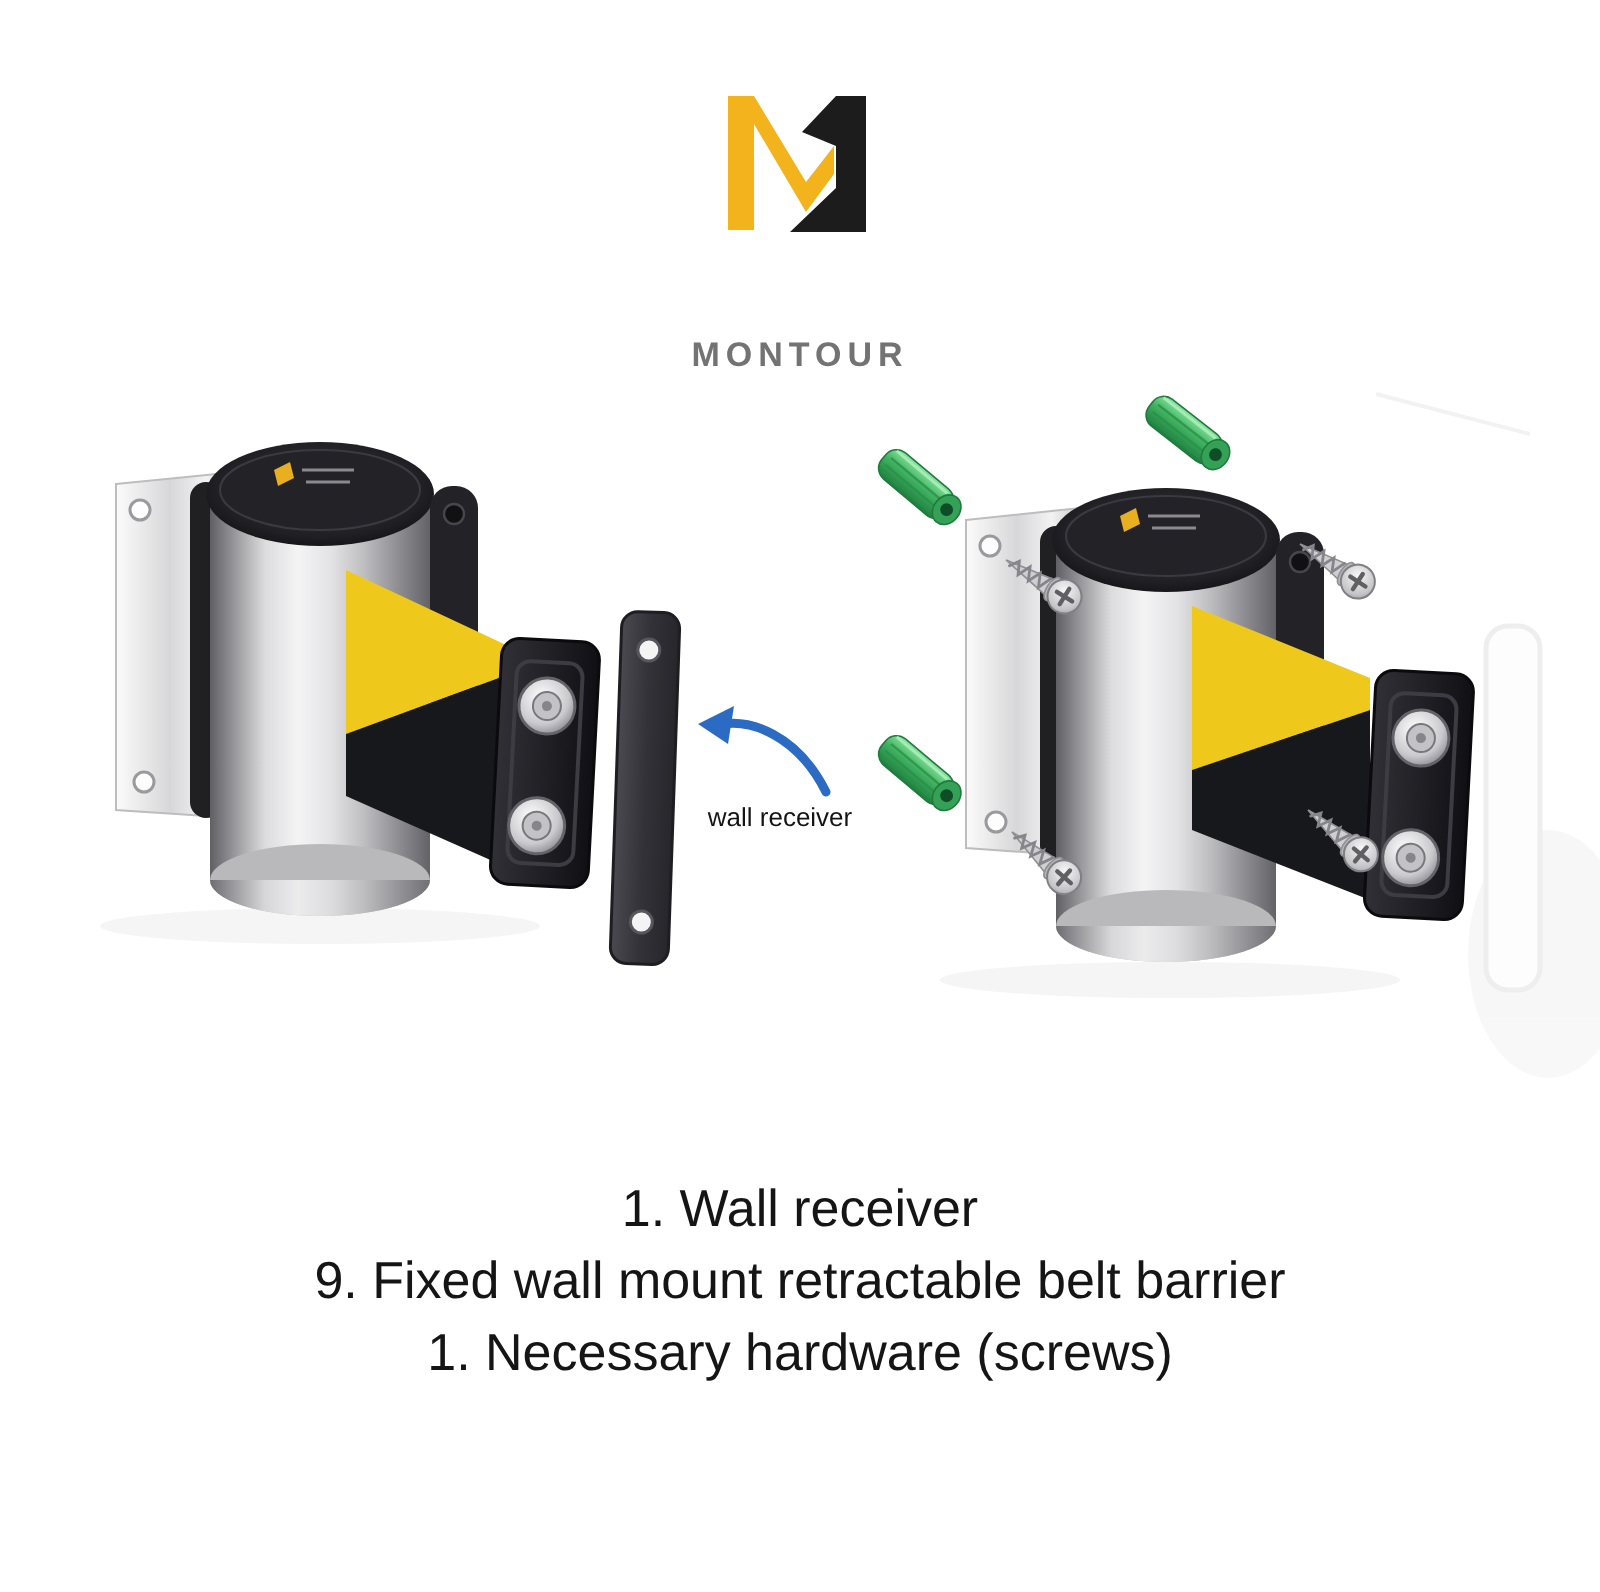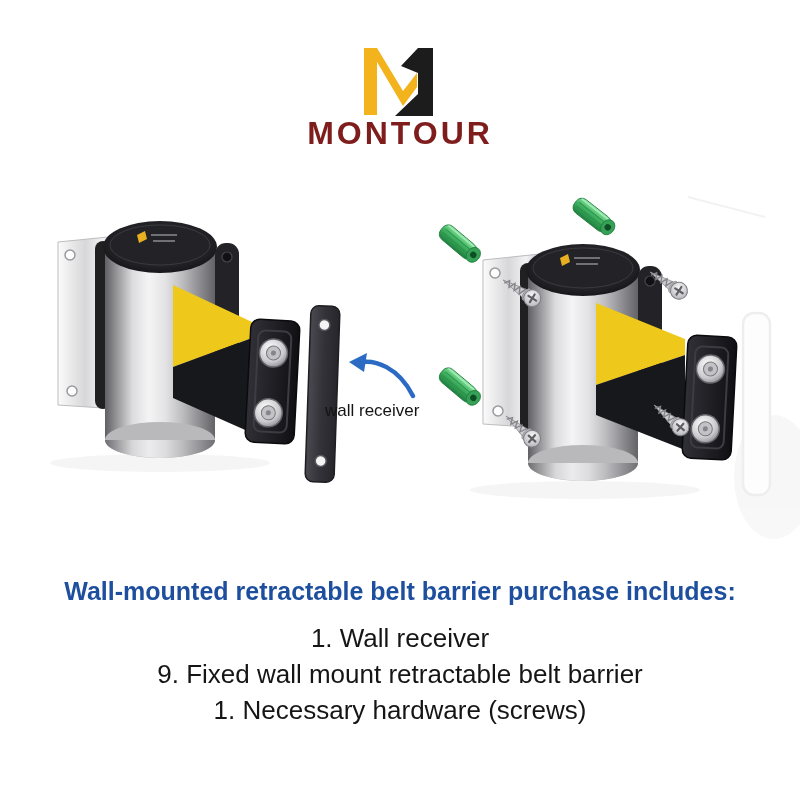--- a/index.html
+++ b/index.html
@@ -3,24 +3,24 @@
 <meta charset="utf-8">
 <style>
   html,body{margin:0;padding:0;background:#ffffff;}
   #canvas{
     position:relative;width:800px;height:796px;background:#ffffff;
     overflow:hidden;font-family:"Liberation Sans",sans-serif;
   }
   .abs{position:absolute;}
   
   #brand-block{top:120px;left:0;width:800px;text-align:center;color:#262626;}
-  .brand-line{font-weight:700;font-size:32px;letter-spacing:3px;line-height:27px;color:#7f1d1d;}
+  .brand-line{font-weight:700;font-size:17px;letter-spacing:3px;line-height:27px;color:#737373;margin-top:44px;}
   
-  #annotation-label{top:401px;left:325px;width:130px;
-    font-size:17px;font-weight:500;color:#141414;}
+  #annotation-label{top:401px;left:325px;width:130px;text-align:center;
+    font-size:13px;font-weight:500;color:#141414;}
   
   #content{top:574px;left:0;width:800px;text-align:center;}
   #content-heading{font-size:25px;font-weight:700;color:#1E4F9E;line-height:34px;}
   #content-list{margin-top:12px;font-size:26px;color:#151515;line-height:36px;font-weight:400;}
   .list-line{white-space:nowrap;}
 </style>
 </head>
 <body>
 
 <div id="canvas">
@@ -205,21 +205,20 @@
       <use href="#button" x="287" y="284"></use>
     </g>
 
     <use href="#screw" transform="translate(83,135) rotate(32)"></use>
     <use href="#screw" transform="translate(230,127) rotate(33)"></use>
     <use href="#screw" transform="translate(86,271) rotate(41)"></use>
     <use href="#screw" transform="translate(234,260) rotate(40)"></use>
   </svg>
 
   <div class="abs" id="content">
-    <div id="content-heading">Wall-mounted retractable belt barrier purchase includes:</div>
     <div id="content-list">
       <div class="list-line">1. Wall receiver</div>
       <div class="list-line">9. Fixed wall mount retractable belt barrier</div>
       <div class="list-line">1. Necessary hardware (screws)</div>
     </div>
   </div>
 
 </div>
 
 </body></html>

